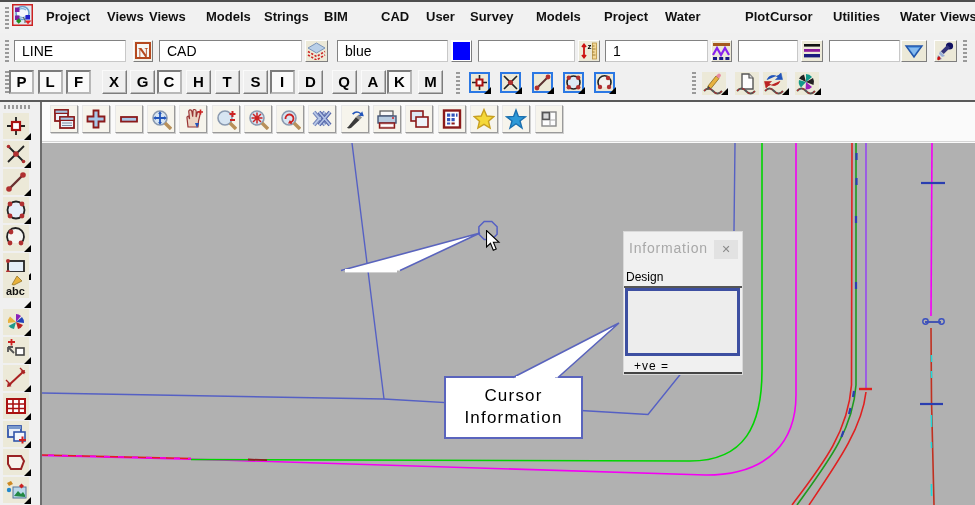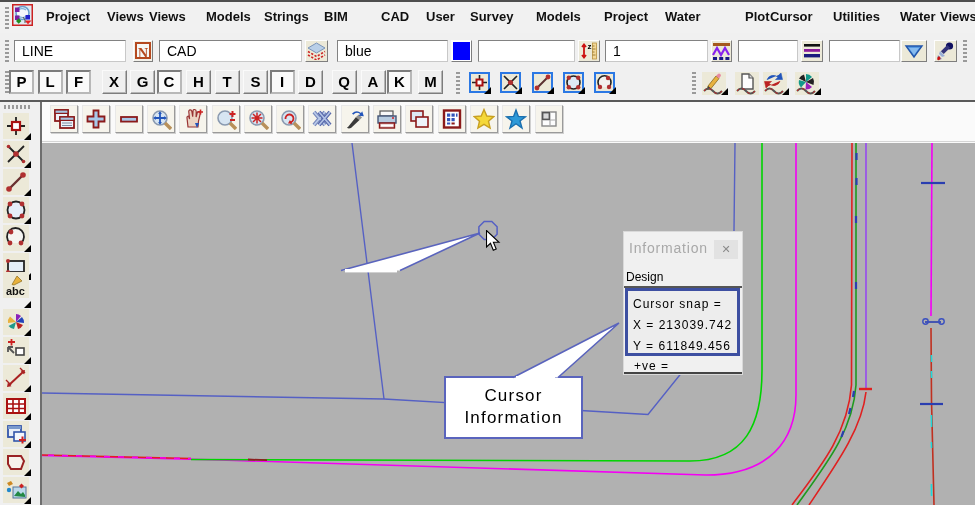--- a/index.html
+++ b/index.html
@@ -396,23 +396,20 @@
         <path d="M925 322 L941 322" stroke="#2a3eb0" stroke-width="1.6" fill="none"></path>
         <circle cx="925.5" cy="321.5" r="2.7" fill="none" stroke="#3a50c0" stroke-width="1.4"></circle>
         <circle cx="941.5" cy="321.5" r="2.7" fill="none" stroke="#3a50c0" stroke-width="1.4"></circle>
       </svg>
 <div class="abs" style="left:582px;top:89px;width:118px;height:142px;background:#f0f0f0;z-index:20;box-shadow:0 0 0 1px #d9d9d9">
 <div class="abs" style="left:5px;top:8px;font-size:14px;letter-spacing:0.8px;color:#a8a8a8">Information</div>
 <div class="abs" style="left:90px;top:8px;width:24px;height:19px;background:#e2e2e2;color:#8a8a8a;font-size:11px;text-align:center;line-height:18px">✕</div>
 <div class="abs" style="left:2px;top:38px;font-size:12px;color:#000">Design</div>
 <div class="abs" style="left:0;top:54px;width:118px;height:2px;background:#555"></div>
 <div class="abs" style="left:1px;top:56px;width:115px;height:68px;background:#ededed;border:3px solid #3d4fa1"></div>
-<div class="abs" style="left:9px;top:62px;font-size:12px;letter-spacing:1px;color:#000;line-height:21px;white-space:pre">Cursor snap =
-X = 213039.742
-Y = 611849.456</div>
 <div class="abs" style="left:10px;top:127px;font-size:12px;letter-spacing:1px;color:#000">+ve =</div>
 <div class="abs" style="left:0;top:140px;width:118px;height:2px;background:#444"></div>
 </div>
       <svg class="abs" style="left:0;top:0;z-index:31" width="933" height="362">
 <path d="M299 127.5 L438 90 L358 127.5" fill="#fff" stroke="none"></path>
 <path d="M299 127.5 L438 90 M438 90 L358 127.5" fill="none" stroke="#5a64bd" stroke-width="1.6"></path>
         <rect x="303" y="126" width="52" height="3.4" fill="#fff"></rect>
 <polygon points="455.1 91.3,449.8 96.6,442.2 96.6,436.9 91.3,436.9 83.7,442.2 78.4,449.8 78.4,455.1 83.7" fill="none" stroke="#5560c4" stroke-width="1.5"></polygon>
 </svg>
       <div class="callout" style="left:402px;top:233px;width:139px;height:63px;padding-top:7px;line-height:22px">Cursor<br>Information</div>

